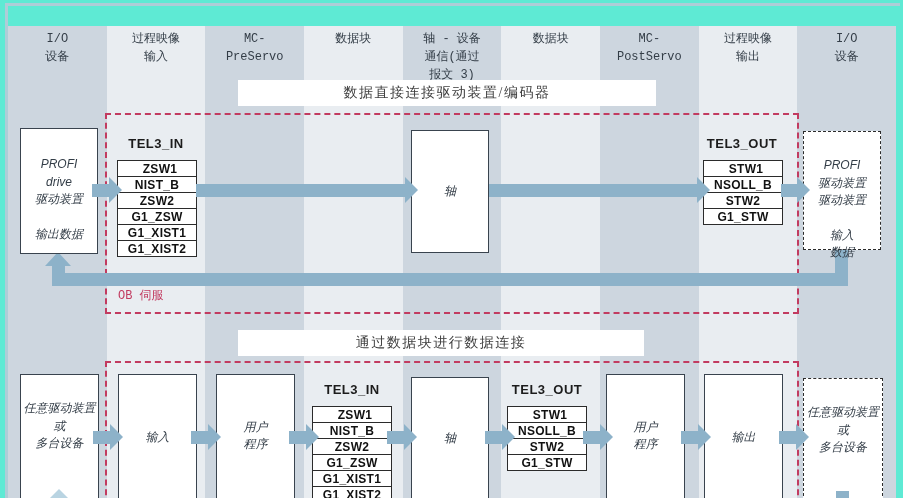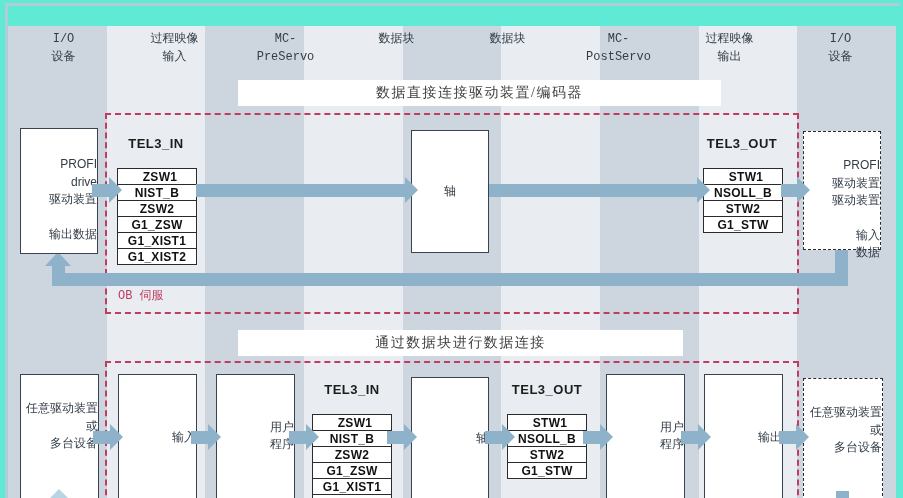--- a/index.html
+++ b/index.html
@@ -24,32 +24,32 @@
   .headers{position:absolute;left:8px;top:30px;width:888px;display:flex;}
   .hcell{flex:1;text-align:center;font-size:12px;line-height:1.5;white-space:pre-line;
          font-family:"Liberation Mono","DejaVu Sans Mono",monospace;color:var(--text);}
   .region{position:absolute;border:2px dashed var(--dashed-red);z-index:2;}
   .region-label{position:absolute;font-size:12px;color:var(--dashed-red);z-index:3;
                 font-family:Liberation Mono, monospace;}
   .banner{position:absolute;background:#fff;display:flex;align-items:center;justify-content:center;
           font-size:14px;letter-spacing:1.5px;color:#3f3f3f;z-index:3;
           font-family:"Liberation Serif","DejaVu Serif",serif;}
   .box{position:absolute;background:#fff;border:1.5px solid var(--box-border);z-index:4;
-       box-sizing:border-box;text-align:right;font-size:12px;line-height:1.45;white-space:pre-line;}
+       box-sizing:border-box;text-align:center;font-size:12px;line-height:1.45;white-space:pre-line;font-style:italic;}
   .box.dashed{border:1.8px dashed #2b2b2b;}
   .box .pad-top{padding-top:10px;display:block;}
   .box .mid{position:absolute;left:0;right:0;display:block;}
   .vcenter{display:flex;align-items:center;justify-content:center;}
   .tbl-title{position:absolute;width:96px;text-align:center;z-index:4;
              font:700 13px "Liberation Sans","DejaVu Sans",sans-serif;letter-spacing:.5px;color:#1c1c1c;}
   .tbl{position:absolute;width:80px;z-index:4;}
   .tbl .cell{box-sizing:border-box;height:17px;margin-top:-1px;border:1px solid #2b2b2b;background:#fff;
              display:flex;align-items:center;justify-content:center;
              font:700 12px "Liberation Sans","DejaVu Sans",sans-serif;letter-spacing:.3px;color:#111;}
-  .tbl .cell:first-child{margin-top:8px;padding-left:6px;}
+  .tbl .cell:first-child{margin-top:0;padding-left:6px;}
   .harrow{position:absolute;height:26px;z-index:5;}
   .harrow .bar{position:absolute;left:0;top:6.5px;height:13px;right:12px;background:var(--arrow);}
   .harrow .head{position:absolute;right:0;top:0;width:0;height:0;
                 border-top:13px solid transparent;border-bottom:13px solid transparent;
                 border-left:13px solid var(--arrow);}
   .ret{position:absolute;background:var(--arrow);z-index:3;}
   .ret-head-up{position:absolute;width:0;height:0;z-index:3;
                border-left:13px solid transparent;border-right:13px solid transparent;
                border-bottom:14px solid var(--arrow);}
   .stub-up{position:absolute;width:0;height:0;z-index:5;
@@ -78,30 +78,33 @@
   <div class="frame-left"></div>
 
   <div class="headers">
     <div class="hcell">I/O
 设备</div>
     <div class="hcell">过程映像
 输入</div>
     <div class="hcell">MC-
 PreServo</div>
     <div class="hcell">数据块</div>
+    <div class="hcell">轴 - 设备
+通信(通过
+报文 3)</div>
     <div class="hcell">数据块</div>
     <div class="hcell">MC-
 PostServo</div>
     <div class="hcell">过程映像
 输出</div>
     <div class="hcell">I/O
 设备</div>
   </div>
 
-  <div class="banner" style="left:238px;top:80px;width:483px;height:26px;">数据直接连接驱动装置/编码器</div>
+  <div class="banner" style="left:238px;top:80px;width:418px;height:26px;">数据直接连接驱动装置/编码器</div>
 
   <div class="region" style="left:105px;top:113px;width:690px;height:197px;"></div>
   <div class="region-label" style="left:118px;top:287px;">OB 伺服</div>
 
   <div class="ret" style="left:835px;top:250px;width:13px;height:36px;"></div>
   <div class="ret" style="left:52px;top:273px;width:796px;height:13px;"></div>
   <div class="ret" style="left:52px;top:264px;width:13px;height:22px;"></div>
   <div class="ret-head-up" style="left:45px;top:252px;"></div>
 
   <div class="box" style="left:20px;top:128px;width:78px;height:126px;">
@@ -153,21 +156,21 @@
     </div>
   <div class="harrow" style="left:489px;top:177px;width:221px;">
       <div class="bar"></div>
       <div class="head"></div>
     </div>
   <div class="harrow" style="left:781px;top:177px;width:29px;">
       <div class="bar"></div>
       <div class="head"></div>
     </div>
 
-  <div class="banner" style="left:238px;top:330px;width:445px;height:26px;">通过数据块进行数据连接</div>
+  <div class="banner" style="left:238px;top:330px;width:406px;height:26px;">通过数据块进行数据连接</div>
 
   <div class="region" style="left:105px;top:361px;width:690px;height:150px;"></div>
 
   <div class="box" style="left:20px;top:374px;width:79px;height:132px;">
     <span class="pad-top" style="padding-top:8px;">任意驱动装置
 或
 多台设备</span>
   </div>
 
   <div class="box" style="left:118px;top:374px;width:79px;height:132px;">

